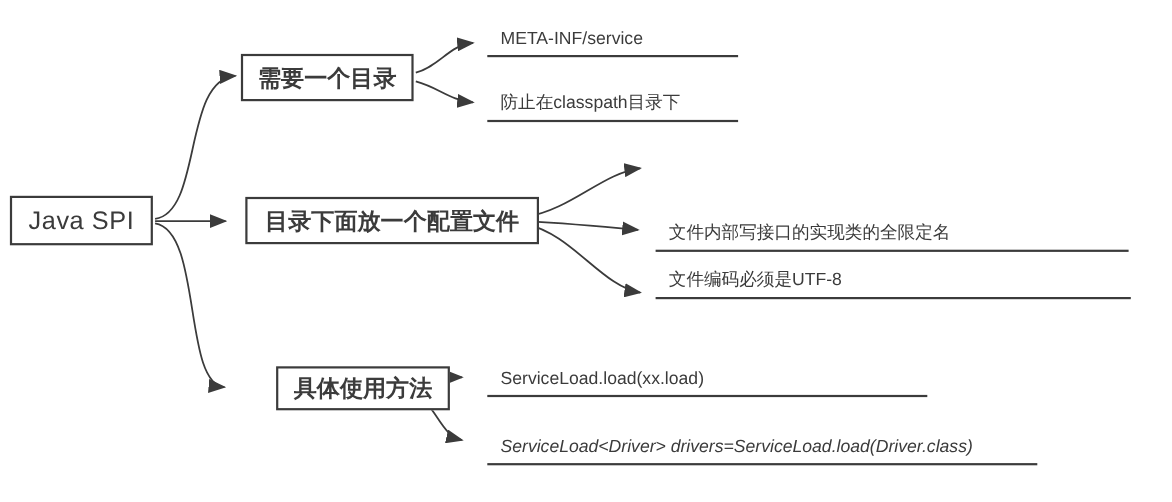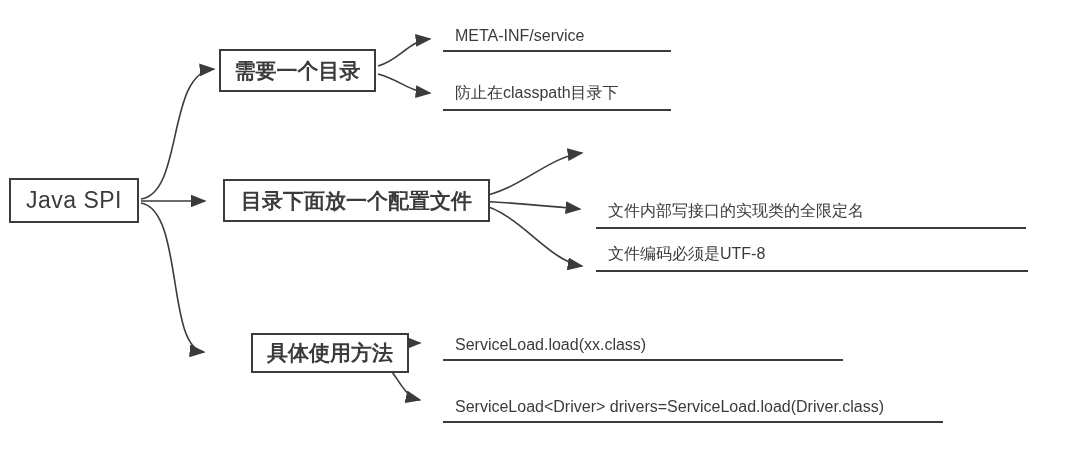--- a/index.html
+++ b/index.html
@@ -80,19 +80,19 @@
   </div>
 
   <div class="leaf" style="left:596px;top:201px;width:430px;height:28px;text-align:right;">
     <span>文件内部写接口的实现类的全限定名</span>
   </div>
   <div class="leaf" style="left:596px;top:244px;width:432px;height:28px;">
     <span>文件编码必须是UTF-8</span>
   </div>
 
   <div class="leaf" style="left:443px;top:333px;width:400px;height:28px;">
-    <span>ServiceLoad.load(xx.class)</span>
+    <span>ServiceLoad.load(xx.load)</span>
   </div>
-  <div class="leaf" style="left:443px;top:395px;width:500px;height:28px;">
+  <div class="leaf" style="left:443px;top:395px;width:500px;height:28px;font-style:italic;">
     <span>ServiceLoad&lt;Driver&gt; drivers=ServiceLoad.load(Driver.class)</span>
   </div>
 
 </div>
 
 </body></html>

